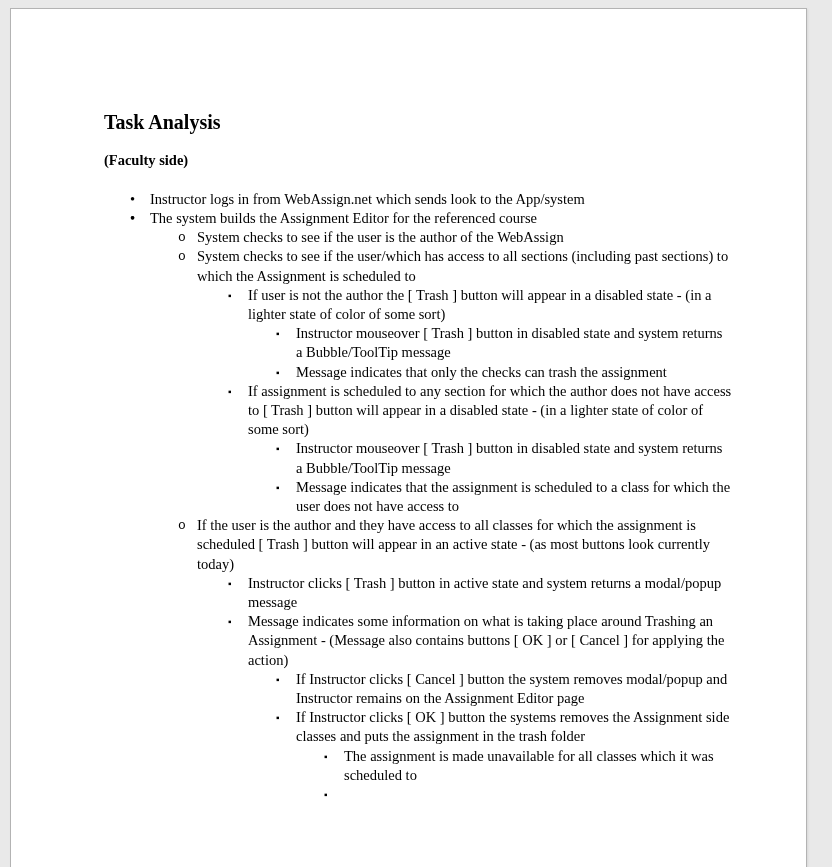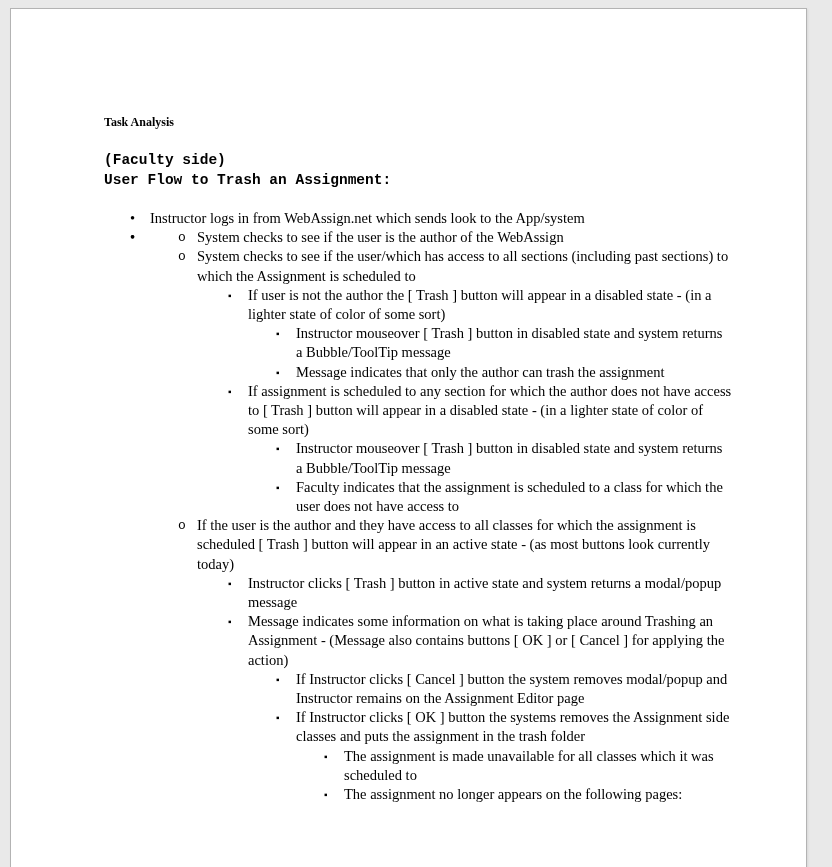--- a/index.html
+++ b/index.html
@@ -29,33 +29,32 @@
     box-shadow: 1px 1px 2px rgba(0,0,0,0.08);
     box-sizing: content-box;
   }
   .doc-content {
     padding: 104px 74px 40px 93px;
     font-size: 14.5px;
     line-height: 19.2px;
   }
   .doc-title {
     font-weight: bold;
-    font-size: 12px;
+    font-size: 20px;
     line-height: 19.2px;
     margin: 0 0 19.2px 0;
   }
   .doc-subtitle {
     font-weight: bold;
     font-size: 14.5px;
     line-height: 19.2px;
     margin: 0;
   }
   .subtitle-block {
     margin: 0 0 19.2px 0;
-    font-family: Liberation Mono, monospace;
   }
   .bullet-list {
     margin: 0;
     padding: 0;
   }
   .li {
     position: relative;
     margin: 0;
   }
   .li .marker {
@@ -82,37 +81,36 @@
 </style>
 </head>
 <body>
 
 <div class="doc-canvas">
   <div class="doc-page">
     <div class="doc-content">
       <p class="doc-title">Task Analysis</p>
       <div class="subtitle-block">
         <p class="doc-subtitle">(Faculty side)</p>
-        <p class="doc-subtitle">User Flow to Trash an Assignment:</p>
       </div>
       <div class="bullet-list">
           <div class="li lvl1"><span class="marker disc">•</span><span class="txt">Instructor logs in from WebAssign.net which sends look to the App/system</span></div>
           <div class="li lvl1"><span class="marker disc">•</span></div>
-          <div class="li lvl1"><span class="marker disc">•</span></div>
+          <div class="li lvl1"><span class="marker disc">•</span><span class="txt">The system builds the Assignment Editor for the referenced course</span></div>
           <div class="li lvl2"><span class="marker circle-o">o</span><span class="txt">System checks to see if the user is the author of the WebAssign</span></div>
           <div class="li lvl2"><span class="marker circle-o">o</span><span class="txt">System checks to see if the user/which has access to all sections (including past sections) to which the Assignment is scheduled to</span></div>
           <div class="li lvl3"><span class="marker square">▪</span><span class="txt">If user is not the author the [ Trash ] button will appear in a disabled state - (in a lighter state of color of some sort)</span></div>
           <div class="li lvl4"><span class="marker square">▪</span><span class="txt">Instructor mouseover [ Trash ] button in disabled state and system returns a Bubble/ToolTip message</span></div>
-          <div class="li lvl4"><span class="marker square">▪</span><span class="txt">Message indicates that only the author can trash the assignment</span></div>
+          <div class="li lvl4"><span class="marker square">▪</span><span class="txt">Message indicates that only the checks can trash the assignment</span></div>
           <div class="li lvl3"><span class="marker square">▪</span><span class="txt">If assignment is scheduled to any section for which the author does not have access to [ Trash ] button will appear in a disabled state - (in a lighter state of color of some sort)</span></div>
           <div class="li lvl4"><span class="marker square">▪</span><span class="txt">Instructor mouseover [ Trash ] button in disabled state and system returns a Bubble/ToolTip message</span></div>
-          <div class="li lvl4"><span class="marker square">▪</span><span class="txt">Faculty indicates that the assignment is scheduled to a class for which the user does not have access to</span></div>
+          <div class="li lvl4"><span class="marker square">▪</span><span class="txt">Message indicates that the assignment is scheduled to a class for which the user does not have access to</span></div>
           <div class="li lvl2"><span class="marker circle-o">o</span><span class="txt">If the user is the author and they have access to all classes for which the assignment is scheduled [ Trash ] button will appear in an active state - (as most buttons look currently today)</span></div>
           <div class="li lvl3"><span class="marker square">▪</span><span class="txt">Instructor clicks [ Trash ] button in active state and system returns a modal/popup message</span></div>
           <div class="li lvl3"><span class="marker square">▪</span><span class="txt">Message indicates some information on what is taking place around Trashing an Assignment - (Message also contains buttons [ OK ] or  [ Cancel ] for applying the action)</span></div>
           <div class="li lvl4"><span class="marker square">▪</span><span class="txt">If Instructor clicks [ Cancel ] button the system removes modal/popup and Instructor remains on the Assignment Editor page</span></div>
           <div class="li lvl4"><span class="marker square">▪</span><span class="txt">If Instructor clicks [ OK ] button the systems removes the Assignment side classes and puts the assignment in the trash folder</span></div>
           <div class="li lvl5"><span class="marker square">▪</span><span class="txt">The assignment is made unavailable for all classes which it was scheduled to</span></div>
-          <div class="li lvl5"><span class="marker square">▪</span><span class="txt">The assignment no longer appears on the following pages:</span></div>
+          <div class="li lvl5"><span class="marker square">▪</span></div>
         </div>
     </div>
   </div>
 </div>
 
 </body></html>

